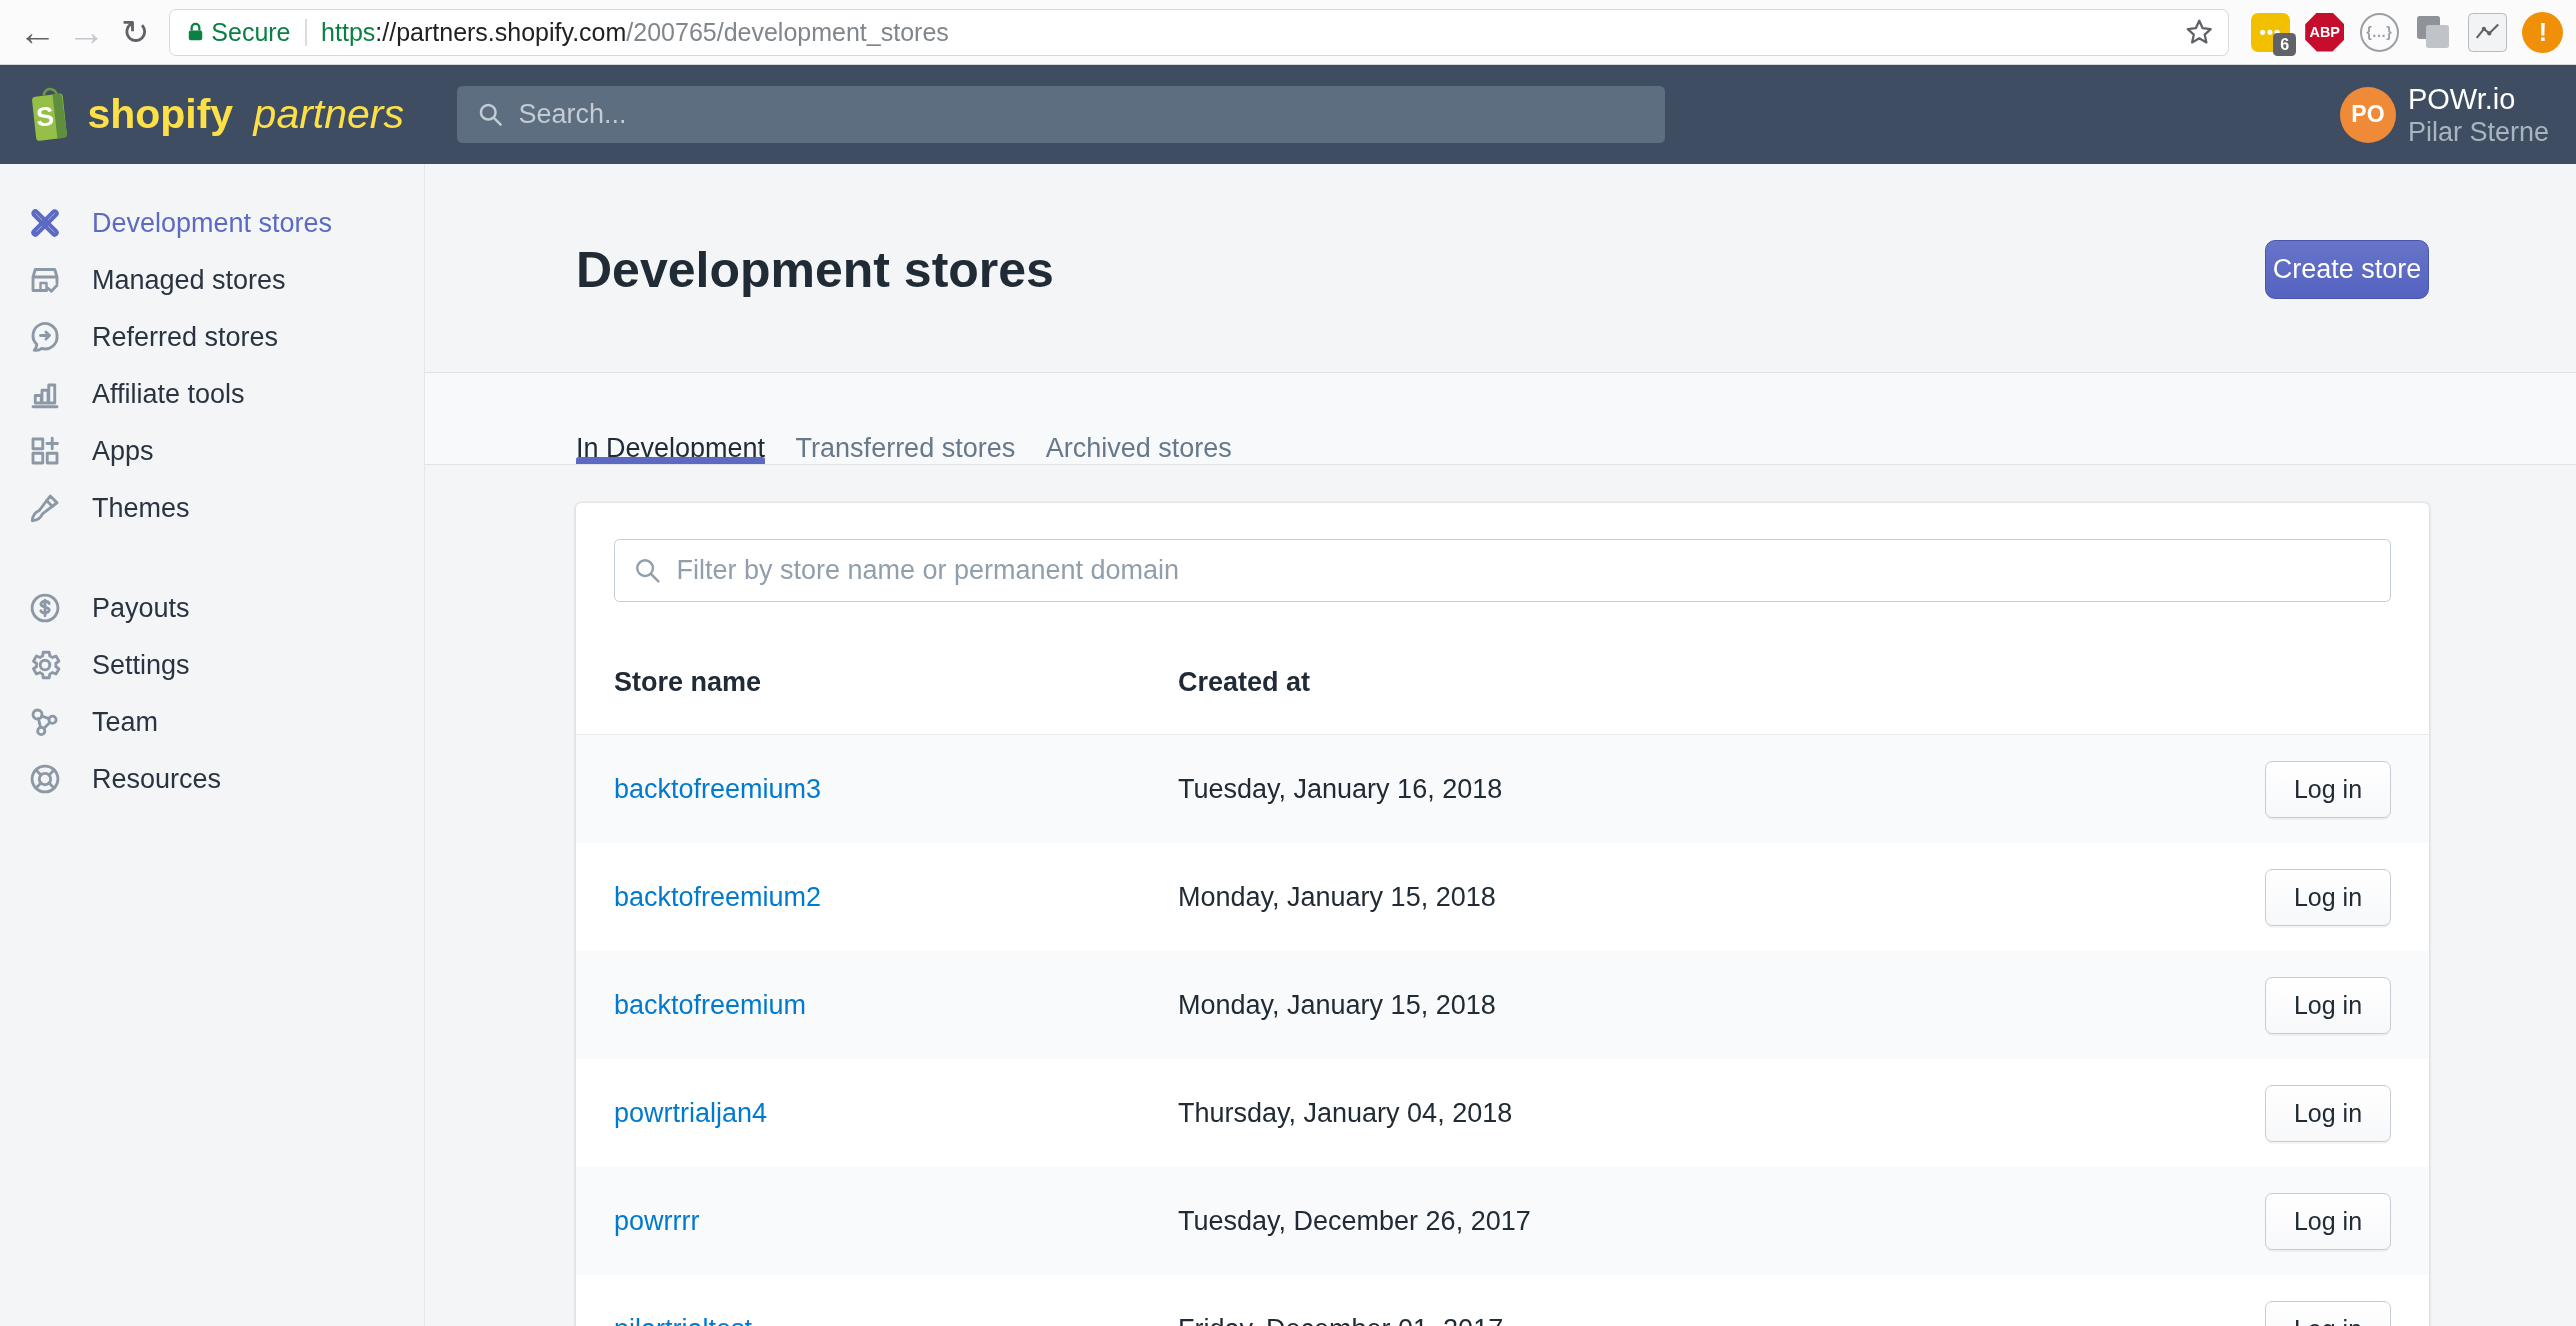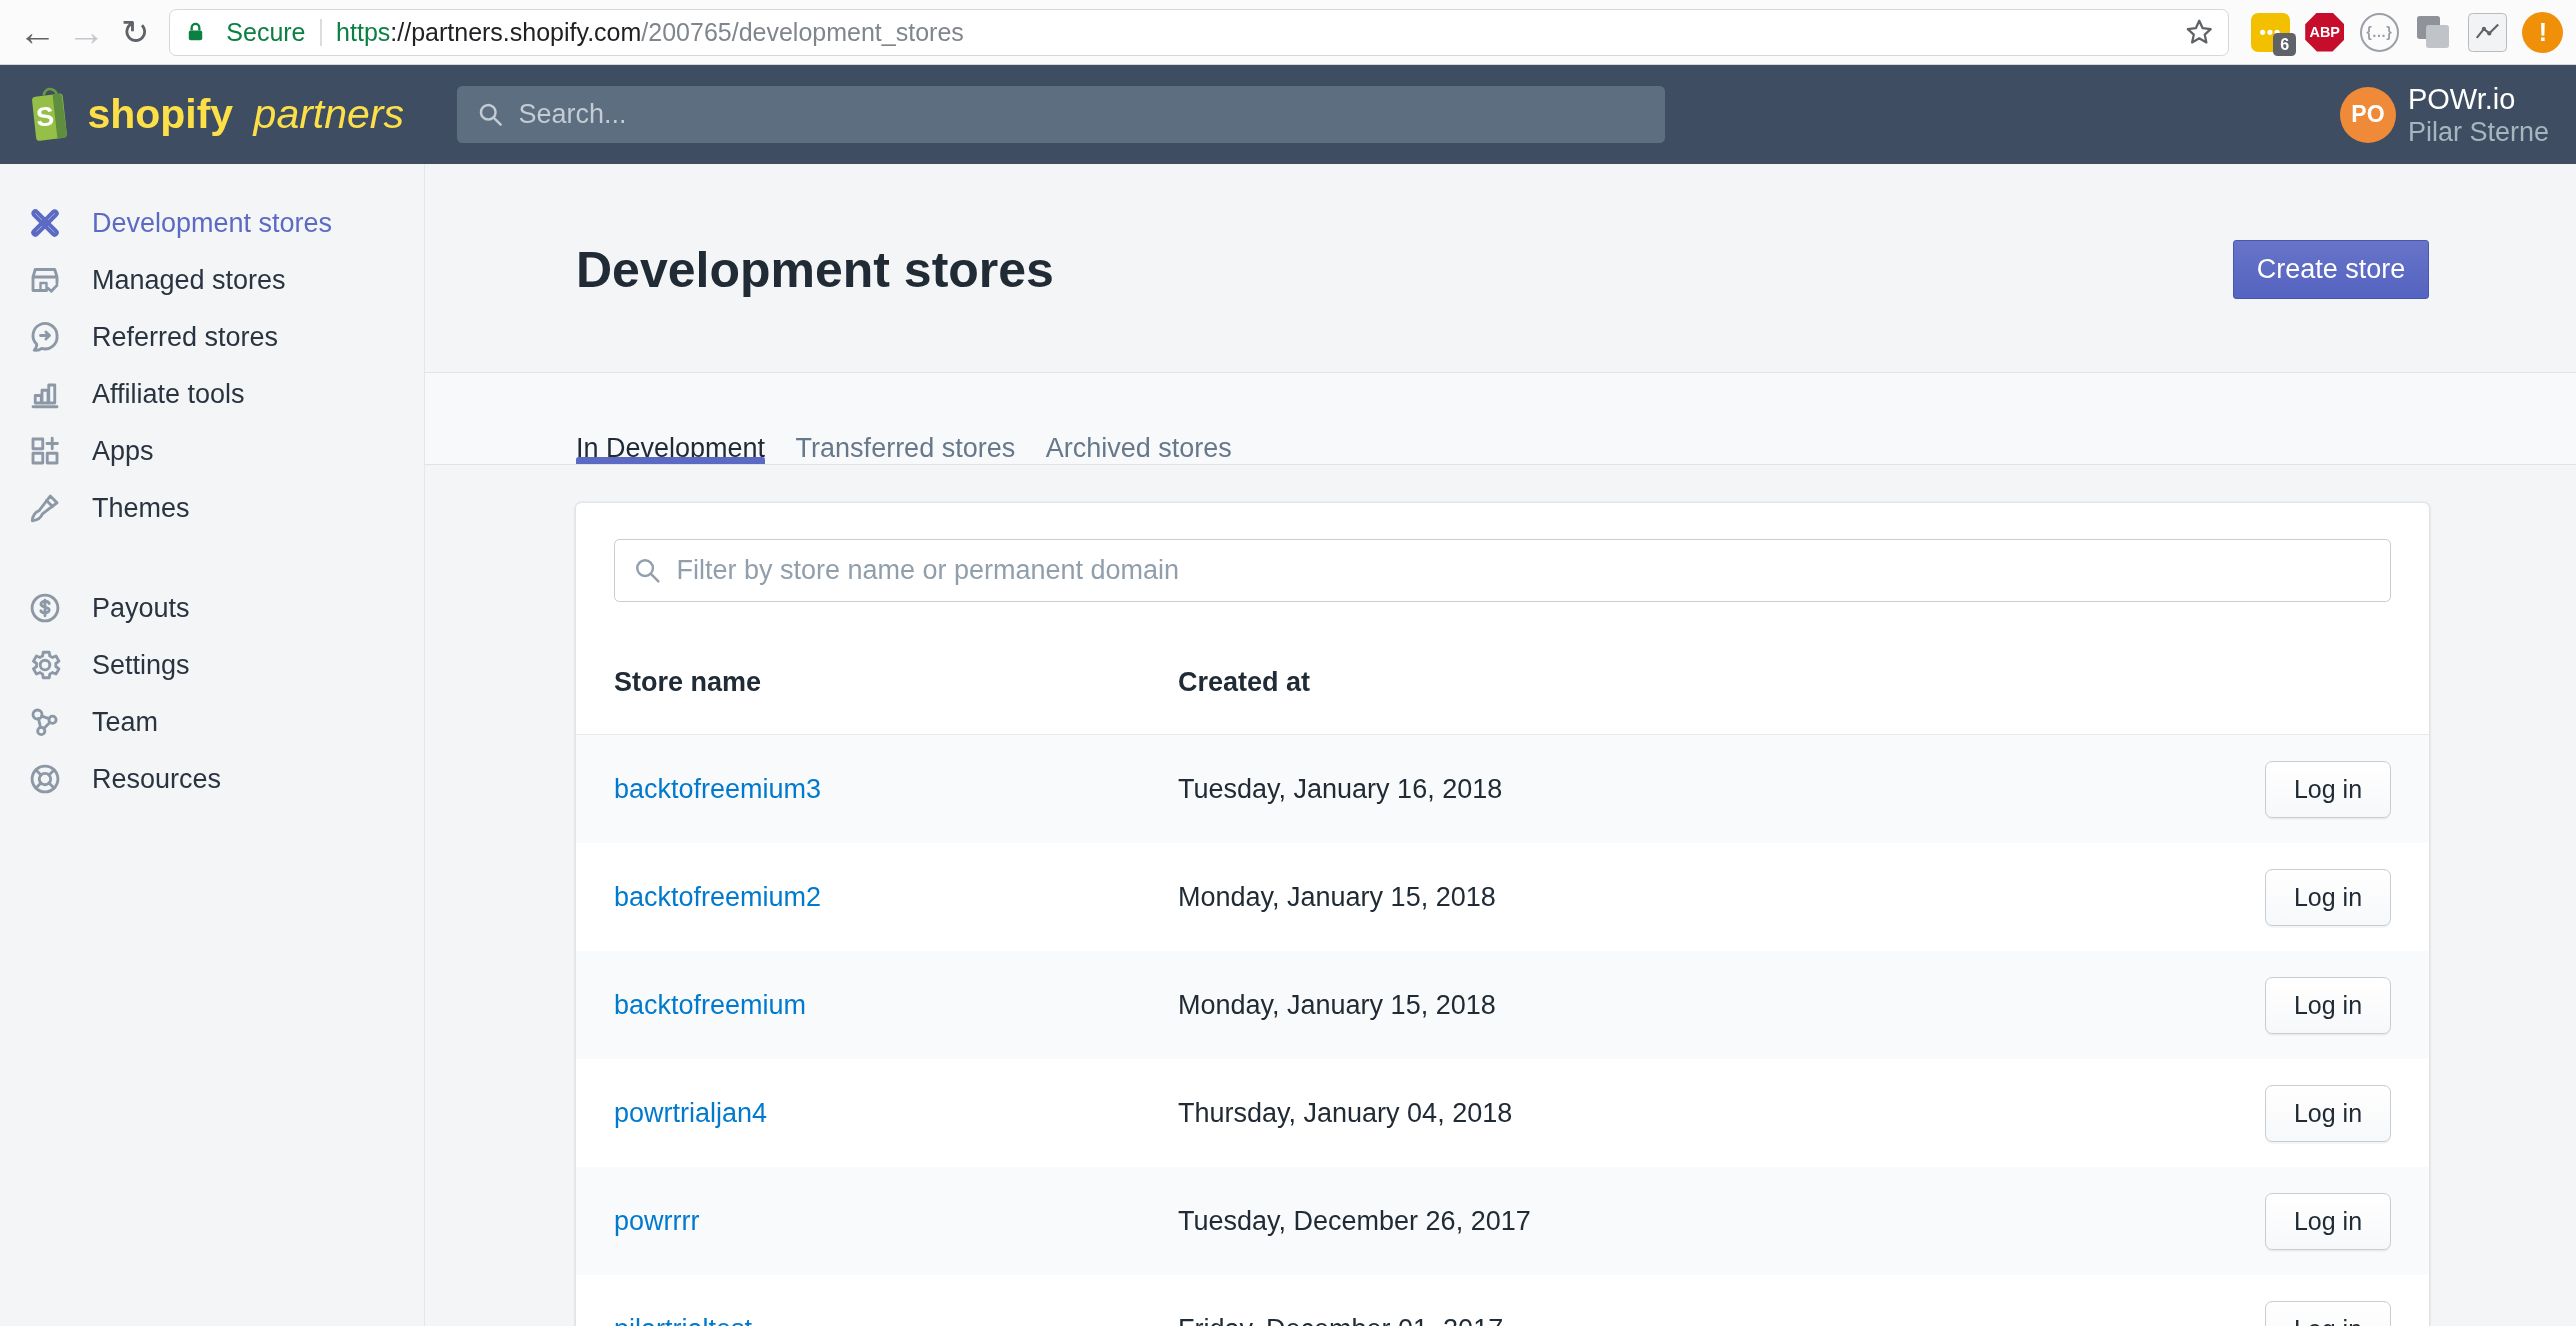--- a/index.html
+++ b/index.html
@@ -8,21 +8,21 @@
 
   
   .browser-bar { height:65px; background:#fbfbfc; border-bottom:1.8px solid #d6d7d9;
                  display:flex; align-items:center; padding:0 12.6px; }
   .nav-btn { width:50px; text-align:center; font-size:38px; color:#5f6368; line-height:1; }
   .nav-btn.disabled { color:#c4c7cb; }
   .nav-btn.reload { font-size:34px; }
   .url-bar { width:2097px; height:47px; margin-left:9px; background:#fff;
              border:1.8px solid #d5d7da; border-radius:7.2px;
              display:flex; align-items:center; padding:0 14.4px; }
-  .secure-chip { display:flex; align-items:center; gap:19px; }
+  .secure-chip { display:flex; align-items:center; gap:4px; }
   .secure-label { color:#0b8043; font-size:25px; }
   .url-sep { width:1.8px; height:27px; background:#dadce0; margin:0 14.4px; }
   .url-text { font-size:25px; white-space:nowrap; }
   .url-scheme { color:#0b8043; }
   .url-host { color:#202124; }
   .url-path { color:#80868b; }
   .url-spacer { flex:1; }
   .ext-row { display:flex; align-items:center; gap:15.3px; margin-left:21.5px; }
   .ext { position:relative; width:39px; height:39px; display:flex; align-items:center;
          justify-content:center; }
@@ -72,22 +72,22 @@
                gap:29px; font-size:27px; font-weight:500; color:#2a3440; cursor:pointer; }
   .side-icon { width:36px; height:36px; color:#8d98a6; display:flex; align-items:center; }
   .side-icon svg { width:36px; height:36px; }
   .side-item.active { color:#5c6ac4; }
   .side-item.active .side-icon { color:#5c6ac4; }
 
   .main { flex:1; }
   .main-head { display:flex; align-items:center; justify-content:space-between;
                padding:76px 147px 0 151px; }
   .page-title { font-size:50px; font-weight:700; color:#212b36; }
-  .create-btn { width:196px; height:59px; background:linear-gradient(#6774c8,#5563c1);
-                border:1.8px solid #4856ad; border-radius:3px; color:#fff; font-size:27px;
+  .create-btn { width:164px; height:59px; background:linear-gradient(#6774c8,#5563c1);
+                border:1.8px solid #4856ad; border-radius:10px; color:#fff; font-size:27px;
                 display:flex; align-items:center; justify-content:center; cursor:pointer; }
 
   .tab-strip { margin-top:73px; height:93px; background:#f8f9fb;
                border-top:1.8px solid #dfe3e8; border-bottom:1.8px solid #dfe3e8;
                display:flex; align-items:flex-end; padding-left:151px; }
   .tab { display:flex; align-items:center; margin-right:30.5px; font-size:27px;
          color:#66788a; position:relative; cursor:pointer; }
   .tab.active { color:#212b36; }
   .tab.active::after { content:""; position:absolute; left:0; right:0; bottom:0;
                        height:7.2px; background:#5c6ac4; border-radius:2.7px 2.7px 0 0; }

